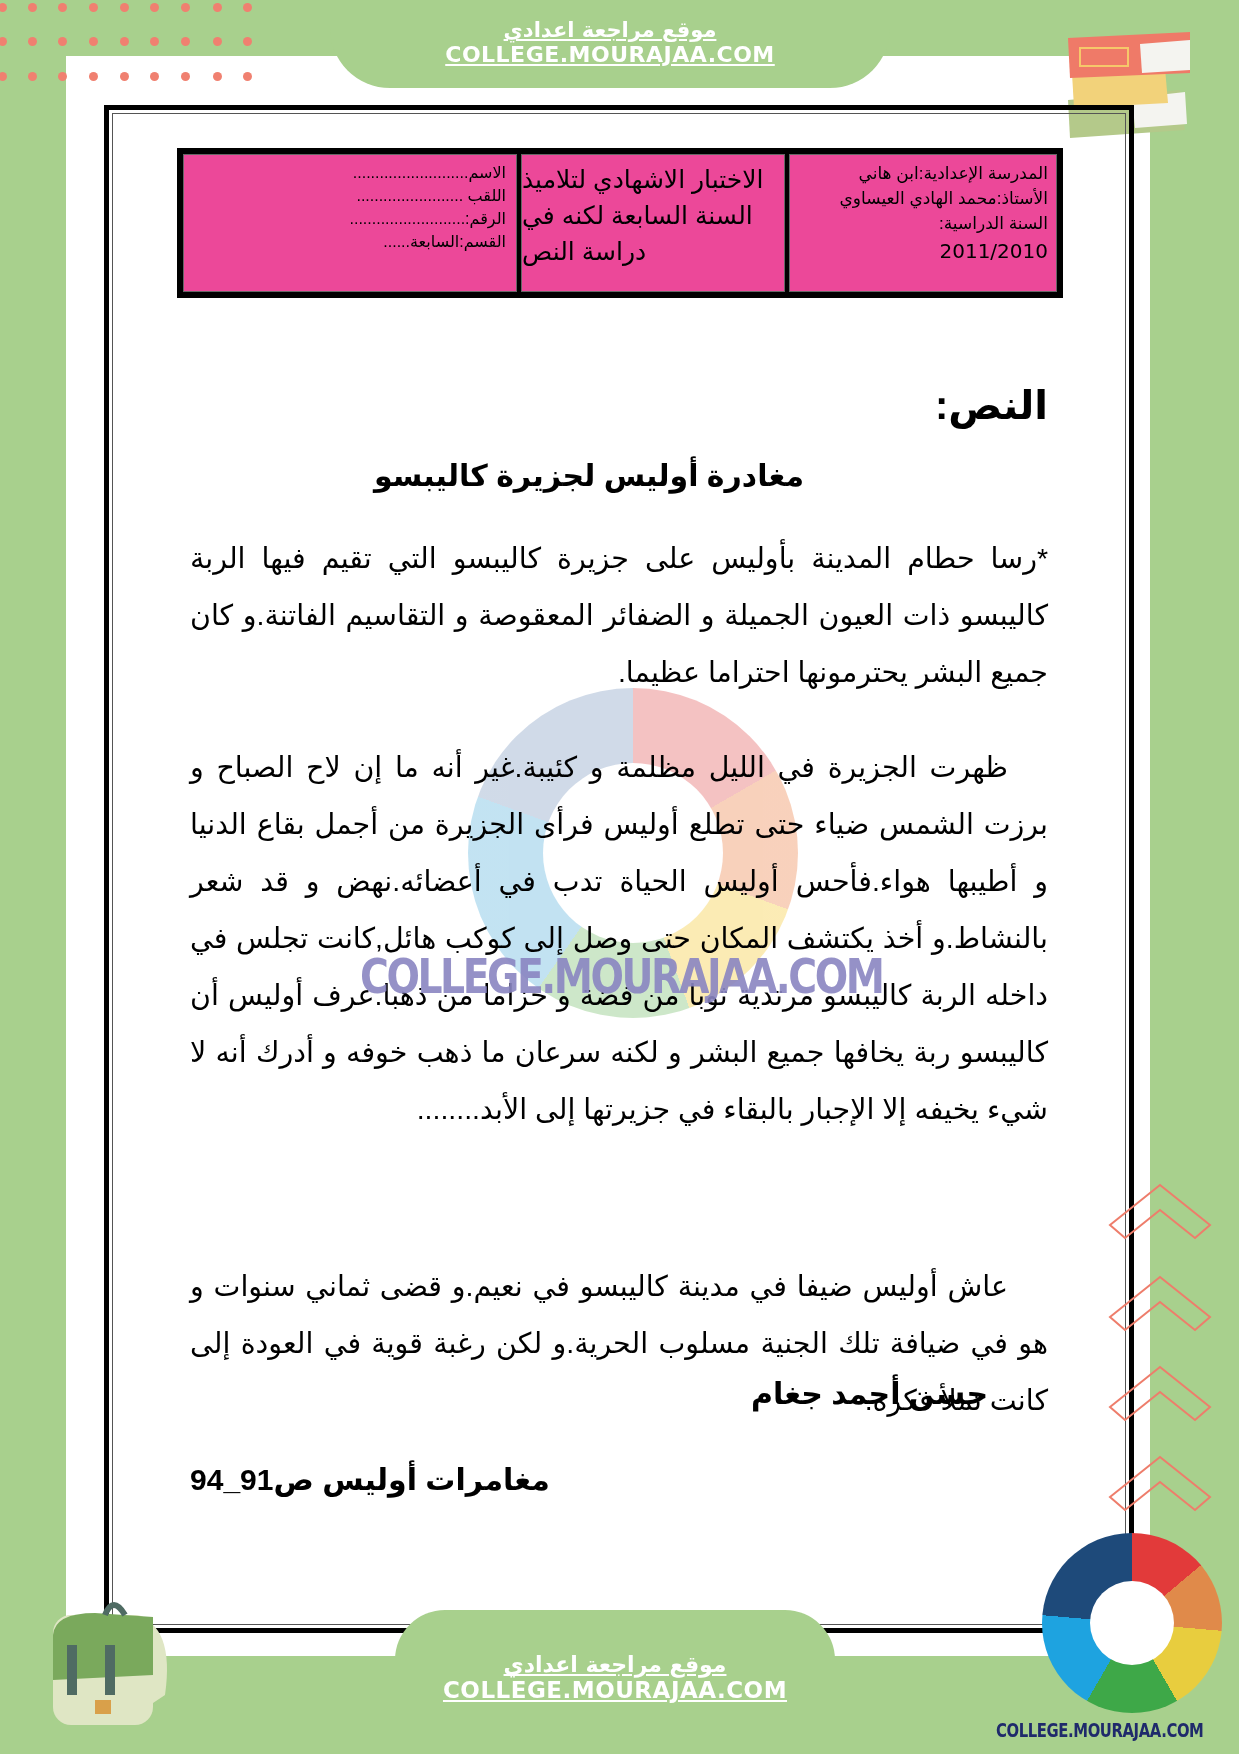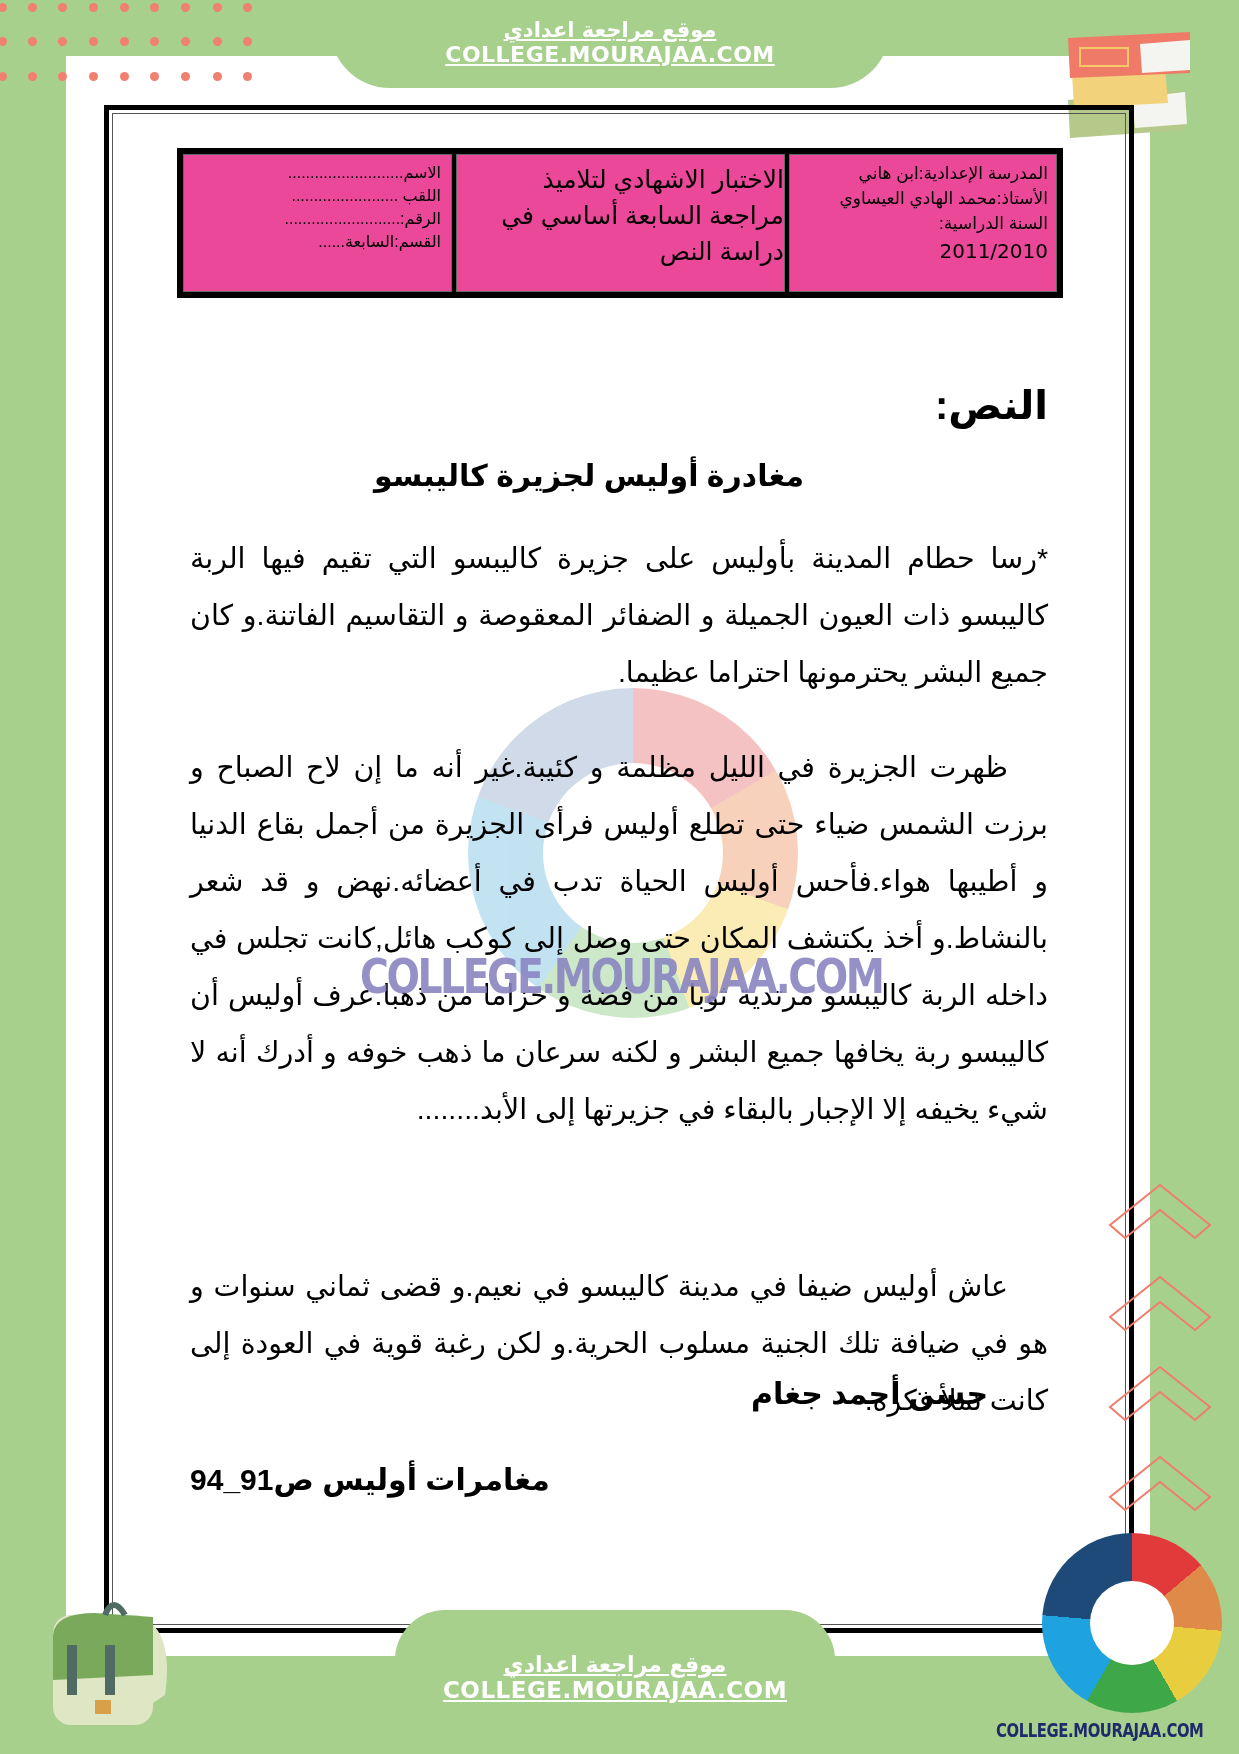--- a/index.html
+++ b/index.html
@@ -46,21 +46,21 @@
   }
 
   
   .hdr-table {
     position:absolute; left:177px; top:148px; width:886px; height:150px;
     border:4px solid #000; display:flex; flex-direction:row-reverse; background:#000; gap:4px; padding:2px;
   }
   .hdr-cell { background:#ec4899; border:1.5px solid #666; position:relative; direction:rtl; }
   .cell-school { width:268px; padding:6px 8px 0 6px; font-size:17px; line-height:25px; }
   .cell-school .year { font-family:"DejaVu Sans", sans-serif; font-weight:normal; font-size:20px; line-height:30px; }
-  .cell-title { width:329px; text-align:right; font-size:25px; line-height:36px; padding-top:6px; }
+  .cell-title { width:264px; text-align:left; font-size:25px; line-height:36px; padding-top:6px; }
   .cell-student { flex:1; padding:6px 10px 0 6px; font-size:16px; line-height:23px; }
 
   
   .content { position:absolute; left:190px; width:858px; direction:rtl; color:#000; }
   .section-label { top:382px; font-size:40px; font-weight:bold; }
   .story-title { top:458px; text-align:center; font-size:30px; font-weight:bold; padding-right:60px; }
   .para { font-size:28.5px; line-height:57px; text-align:justify; text-align-last:right; }
   .p1 { top:530px; }
   .p2 { top:739px; text-indent:40px; }
   .p3 { top:1258px; text-indent:40px; }
@@ -157,21 +157,21 @@
 
 <div class="hdr-table">
   <div class="hdr-cell cell-school">
     <div>المدرسة الإعدادية:ابن هاني</div>
     <div>الأستاذ:محمد الهادي العيساوي</div>
     <div>السنة الدراسية:</div>
     <div class="year">2011/2010</div>
   </div>
   <div class="hdr-cell cell-title">
     <div>الاختبار الاشهادي لتلاميذ</div>
-    <div>مراجعة السابعة أساسي في</div>
+    <div>السنة السابعة لكنه في</div>
     <div>دراسة النص</div>
   </div>
   <div class="hdr-cell cell-student">
     <div>الاسم..........................</div>
     <div>اللقب ........................</div>
     <div>الرقم:..........................</div>
     <div>القسم:السابعة......</div>
   </div>
 </div>
 

